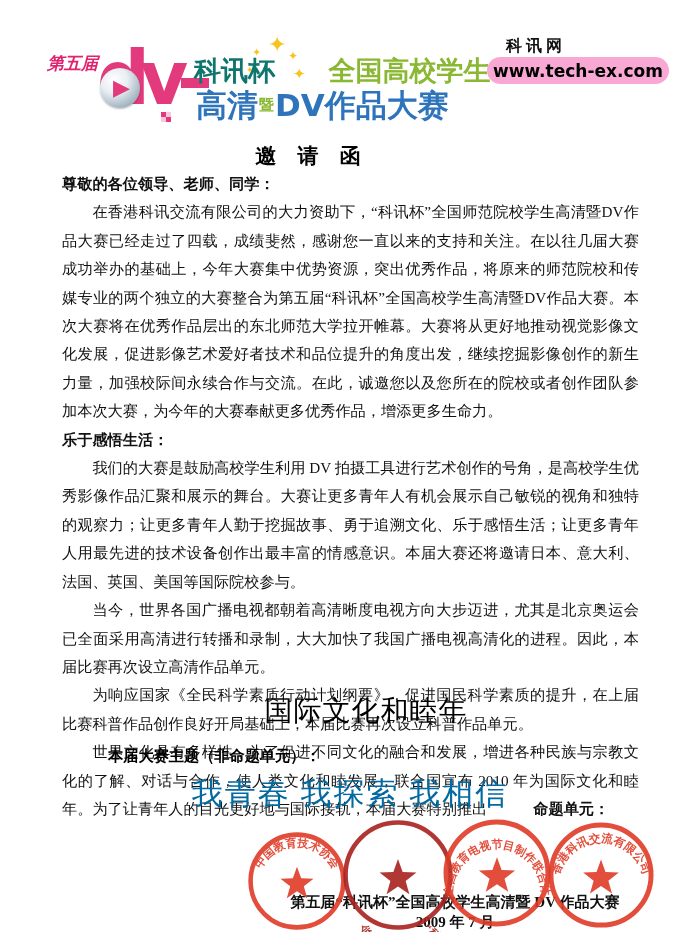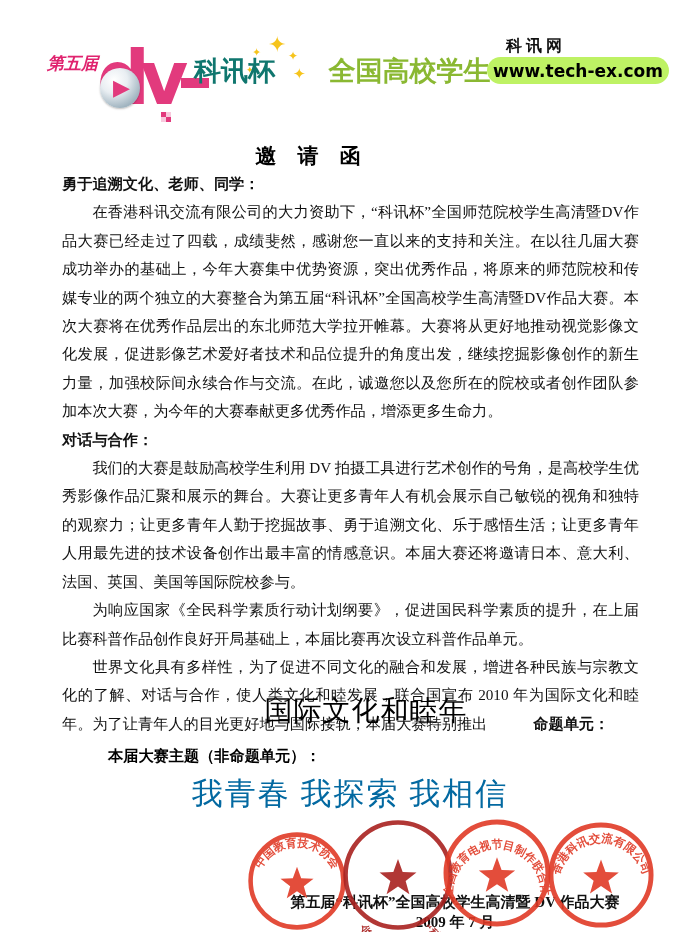--- a/index.html
+++ b/index.html
@@ -35,21 +35,21 @@
   .ji{font-size:15px;color:#8ab832;vertical-align:6px;margin:0 1px;}
   .sparkle{position:absolute;color:#f6c41c;font-family:"DejaVu Sans",sans-serif;line-height:1;}
   .sp1{left:268px;top:34px;font-size:22px;}
   .sp2{left:288px;top:50px;font-size:12px;}
   .sp3{left:252px;top:47px;font-size:11px;}
   .sp4{left:293px;top:67px;font-size:15px;}
   .sp5{left:246px;top:66px;font-size:9px;}
   .site-name{position:absolute;left:506px;top:36px;font-family:"DejaVu Sans","Liberation Sans",sans-serif;
              font-weight:bold;font-size:16px;color:#111;letter-spacing:4px;}
   .site-pill{position:absolute;left:487px;top:57px;width:182px;height:27px;border-radius:14px;
-             background:#bef264;display:flex;align-items:center;justify-content:center;
+             background:#f9a8d4;display:flex;align-items:center;justify-content:center;
              font-family:"DejaVu Sans","Liberation Sans",sans-serif;font-weight:bold;font-size:17px;color:#000;}
 
   
   .title{position:absolute;left:0;top:142px;width:624px;text-align:center;margin:0;
          font-size:21px;font-weight:bold;letter-spacing:8px;color:#000;}
   .content{position:absolute;left:62px;top:170px;width:577px;font-size:15.2px;line-height:28.4px;
            text-align:justify;color:#111;}
   .content p{margin:0;}
   .indent{text-indent:2em;}
   .bold{font-weight:bold;margin-left:46px;}
@@ -96,32 +96,36 @@
     <span class="sparkle sp1">✦</span>
     <span class="sparkle sp2">✦</span>
     <span class="sparkle sp3">✦</span>
     <span class="sparkle sp4">✦</span>
     <span class="sparkle sp5">✦</span>
 
     <div class="logo-l1">
       <span class="logo-blue">科讯杯</span>
       <span class="logo-green">全国高校学生</span>
     </div>
+    <div class="logo-l2">
+      <span>高清</span><span class="ji">暨</span><span>DV作品大赛</span>
+    </div>
 
     <div class="site-name">科讯网</div>
     <div class="site-pill">www.tech-ex.com</div>
   </div>
 
   <h1 class="title">邀  请  函</h1>
 
   <div class="content">
-    <p class="bold">勇于追溯文化、老师、同学：</p>
+    <p class="bold">尊敬的各位领导、老师、同学：</p>
     <p class="indent">在香港科讯交流有限公司的大力资助下，“科讯杯”全国师范院校学生高清暨DV作品大赛已经走过了四载，成绩斐然，感谢您一直以来的支持和关注。在以往几届大赛成功举办的基础上，今年大赛集中优势资源，突出优秀作品，将原来的师范院校和传媒专业的两个独立的大赛整合为第五届“科讯杯”全国高校学生高清暨DV作品大赛。本次大赛将在优秀作品层出的东北师范大学拉开帷幕。大赛将从更好地推动视觉影像文化发展，促进影像艺术爱好者技术和品位提升的角度出发，继续挖掘影像创作的新生力量，加强校际间永续合作与交流。在此，诚邀您以及您所在的院校或者创作团队参加本次大赛，为今年的大赛奉献更多优秀作品，增添更多生命力。</p>
-    <p class="bold">对话与合作：</p>
+    <p class="bold">乐于感悟生活：</p>
     <p class="indent">我们的大赛是鼓励高校学生利用 DV 拍摄工具进行艺术创作的号角，是高校学生优秀影像作品汇聚和展示的舞台。大赛让更多青年人有机会展示自己敏锐的视角和独特的观察力；让更多青年人勤于挖掘故事、勇于追溯文化、乐于感悟生活；让更多青年人用最先进的技术设备创作出最丰富的情感意识。本届大赛还将邀请日本、意大利、法国、英国、美国等国际院校参与。</p>
+    <p class="indent">当今，世界各国广播电视都朝着高清晰度电视方向大步迈进，尤其是北京奥运会已全面采用高清进行转播和录制，大大加快了我国广播电视高清化的进程。因此，本届比赛再次设立高清作品单元。</p>
     <p class="indent">为响应国家《全民科学素质行动计划纲要》，促进国民科学素质的提升，在上届比赛科普作品创作良好开局基础上，本届比赛再次设立科普作品单元。</p>
     <p class="indent"><span>世界文化具有多样性，为了促进不同文化的融合和发展，增进各种民族与宗教文化的了解、对话与合作，使人类文化和睦发展，联合国宣布 2010 年为国际文化和睦年。为了让青年人的目光更好地与国际接轨，本届大赛特别推出</span><span class="bold">命题单元：</span></p>
   </div>
 
   <div class="featured">国际文化和睦年</div>
   <div class="theme-label bold">本届大赛主题（非命题单元）：</div>
   <div class="theme-title">我青春  我探索  我相信</div>
 
   <div class="bottom">
     <div class="footer">

